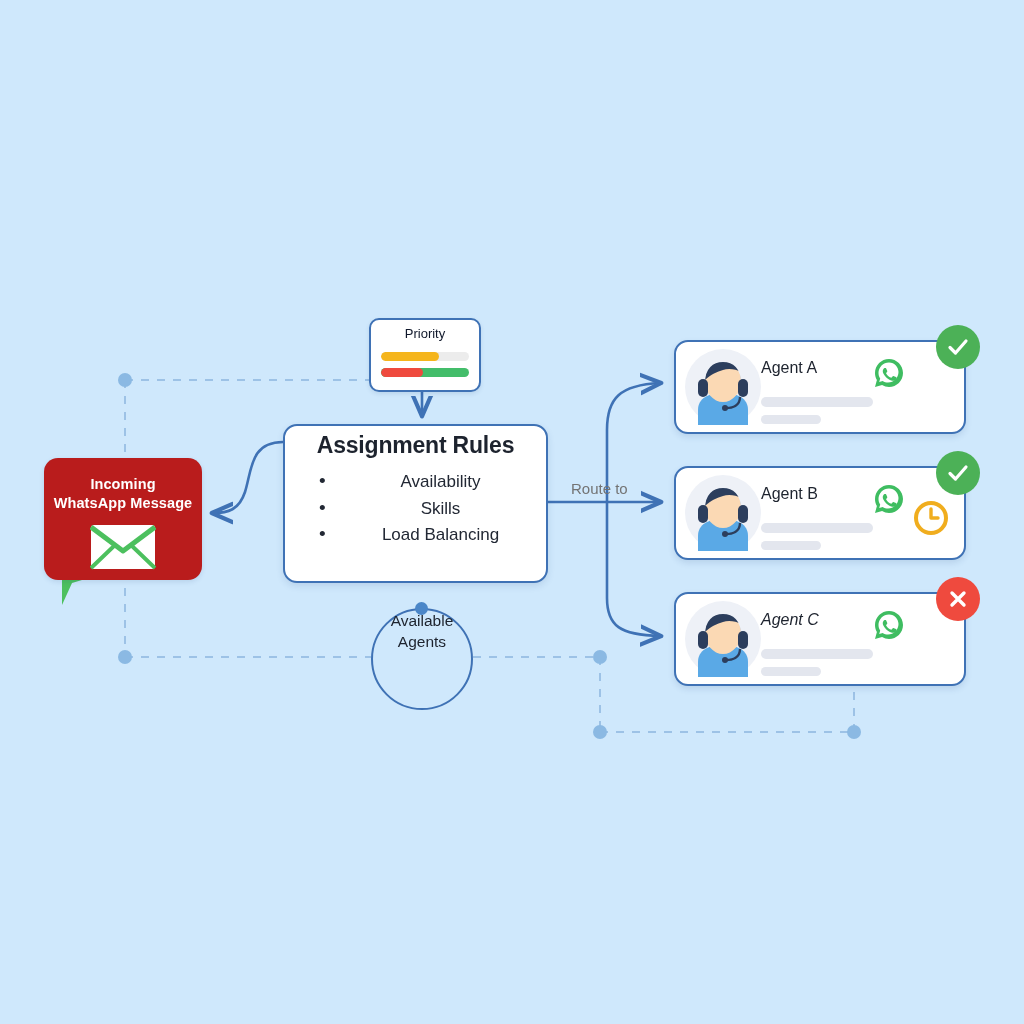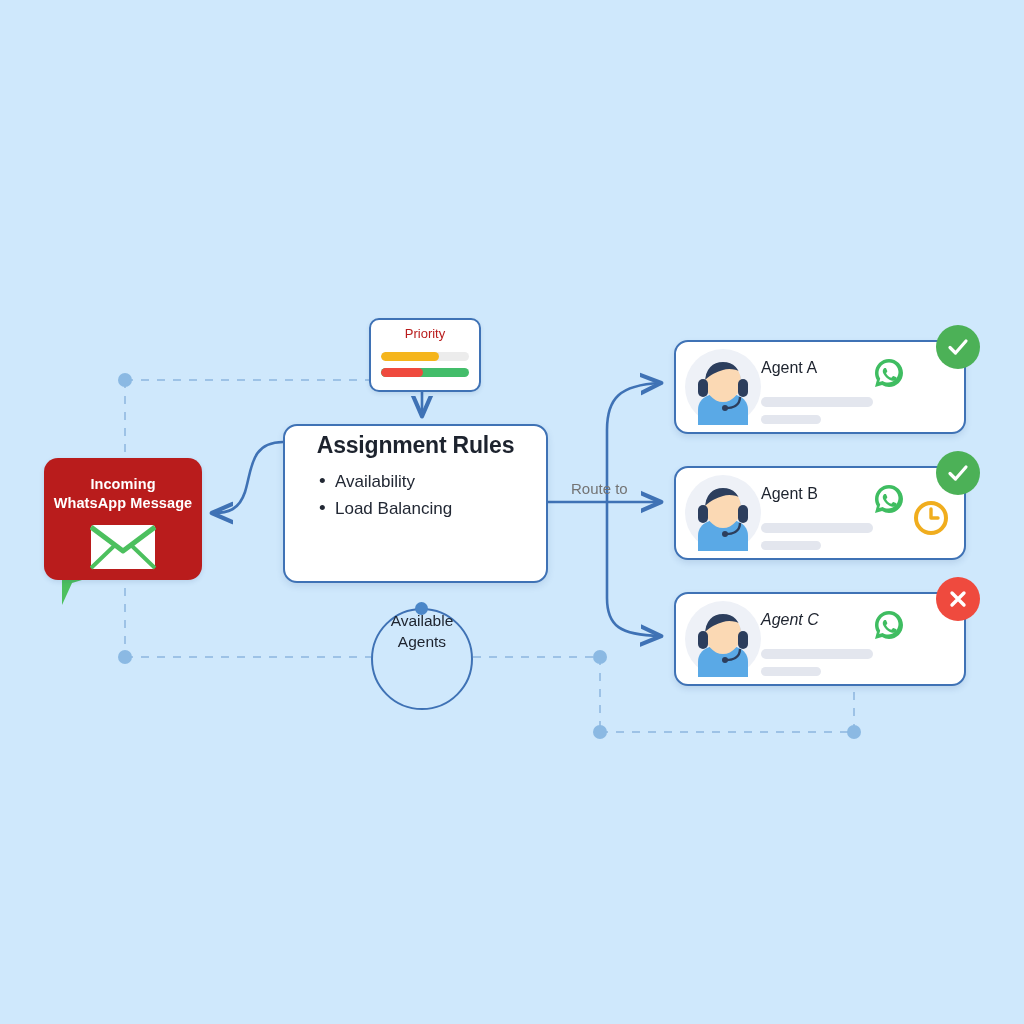--- a/index.html
+++ b/index.html
@@ -77,21 +77,21 @@
     width: 108px;
     height: 70px;
     background: #ffffff;
     border: 2px solid #3f72b5;
     border-radius: 10px;
     box-shadow: 0 2px 4px rgba(30,70,120,0.12);
   }
   .priority-title {
     text-align: center;
     font-size: 13px;
-    color: #b91c1c;
+    color: #0f172a;
     margin-top: 6px;
   }
   .pbar {
     position: absolute;
     left: 10px;
     width: 88px;
     height: 9px;
     border-radius: 5px;
     overflow: hidden;
   }
@@ -116,20 +116,21 @@
     color: #1d232e;
     font-weight: bold;
     text-align: center;
     margin-top: 6px;
     letter-spacing: -.2px;
   }
   .rules-list {
     margin: 10px 0 0 32px;
     padding: 0;
     list-style: none;
+    text-align: center;
   }
   .rules-list li {
     font-size: 17px;
     color: #222834;
     line-height: 26.5px;
     position: relative;
     padding-left: 18px;
   }
   .rules-list li::before {
     content: "•";
@@ -304,20 +305,21 @@
     </div>
     <div class="pbar two">
       <div class="fill" style="width:48%;background:#ef4a3e;"></div>
     </div>
   </div>
 
   <div class="rules-card">
     <div class="rules-title">Assignment Rules</div>
     <ul class="rules-list">
       <li>Availability</li>
+      <li>Skills</li>
       <li>Load Balancing</li>
     </ul>
   </div>
 
   <div class="route-label">Route to</div>
 
   <div class="circle-node">
     <div class="circle-label">
       <div>Available</div>
       <div>Agents</div>

